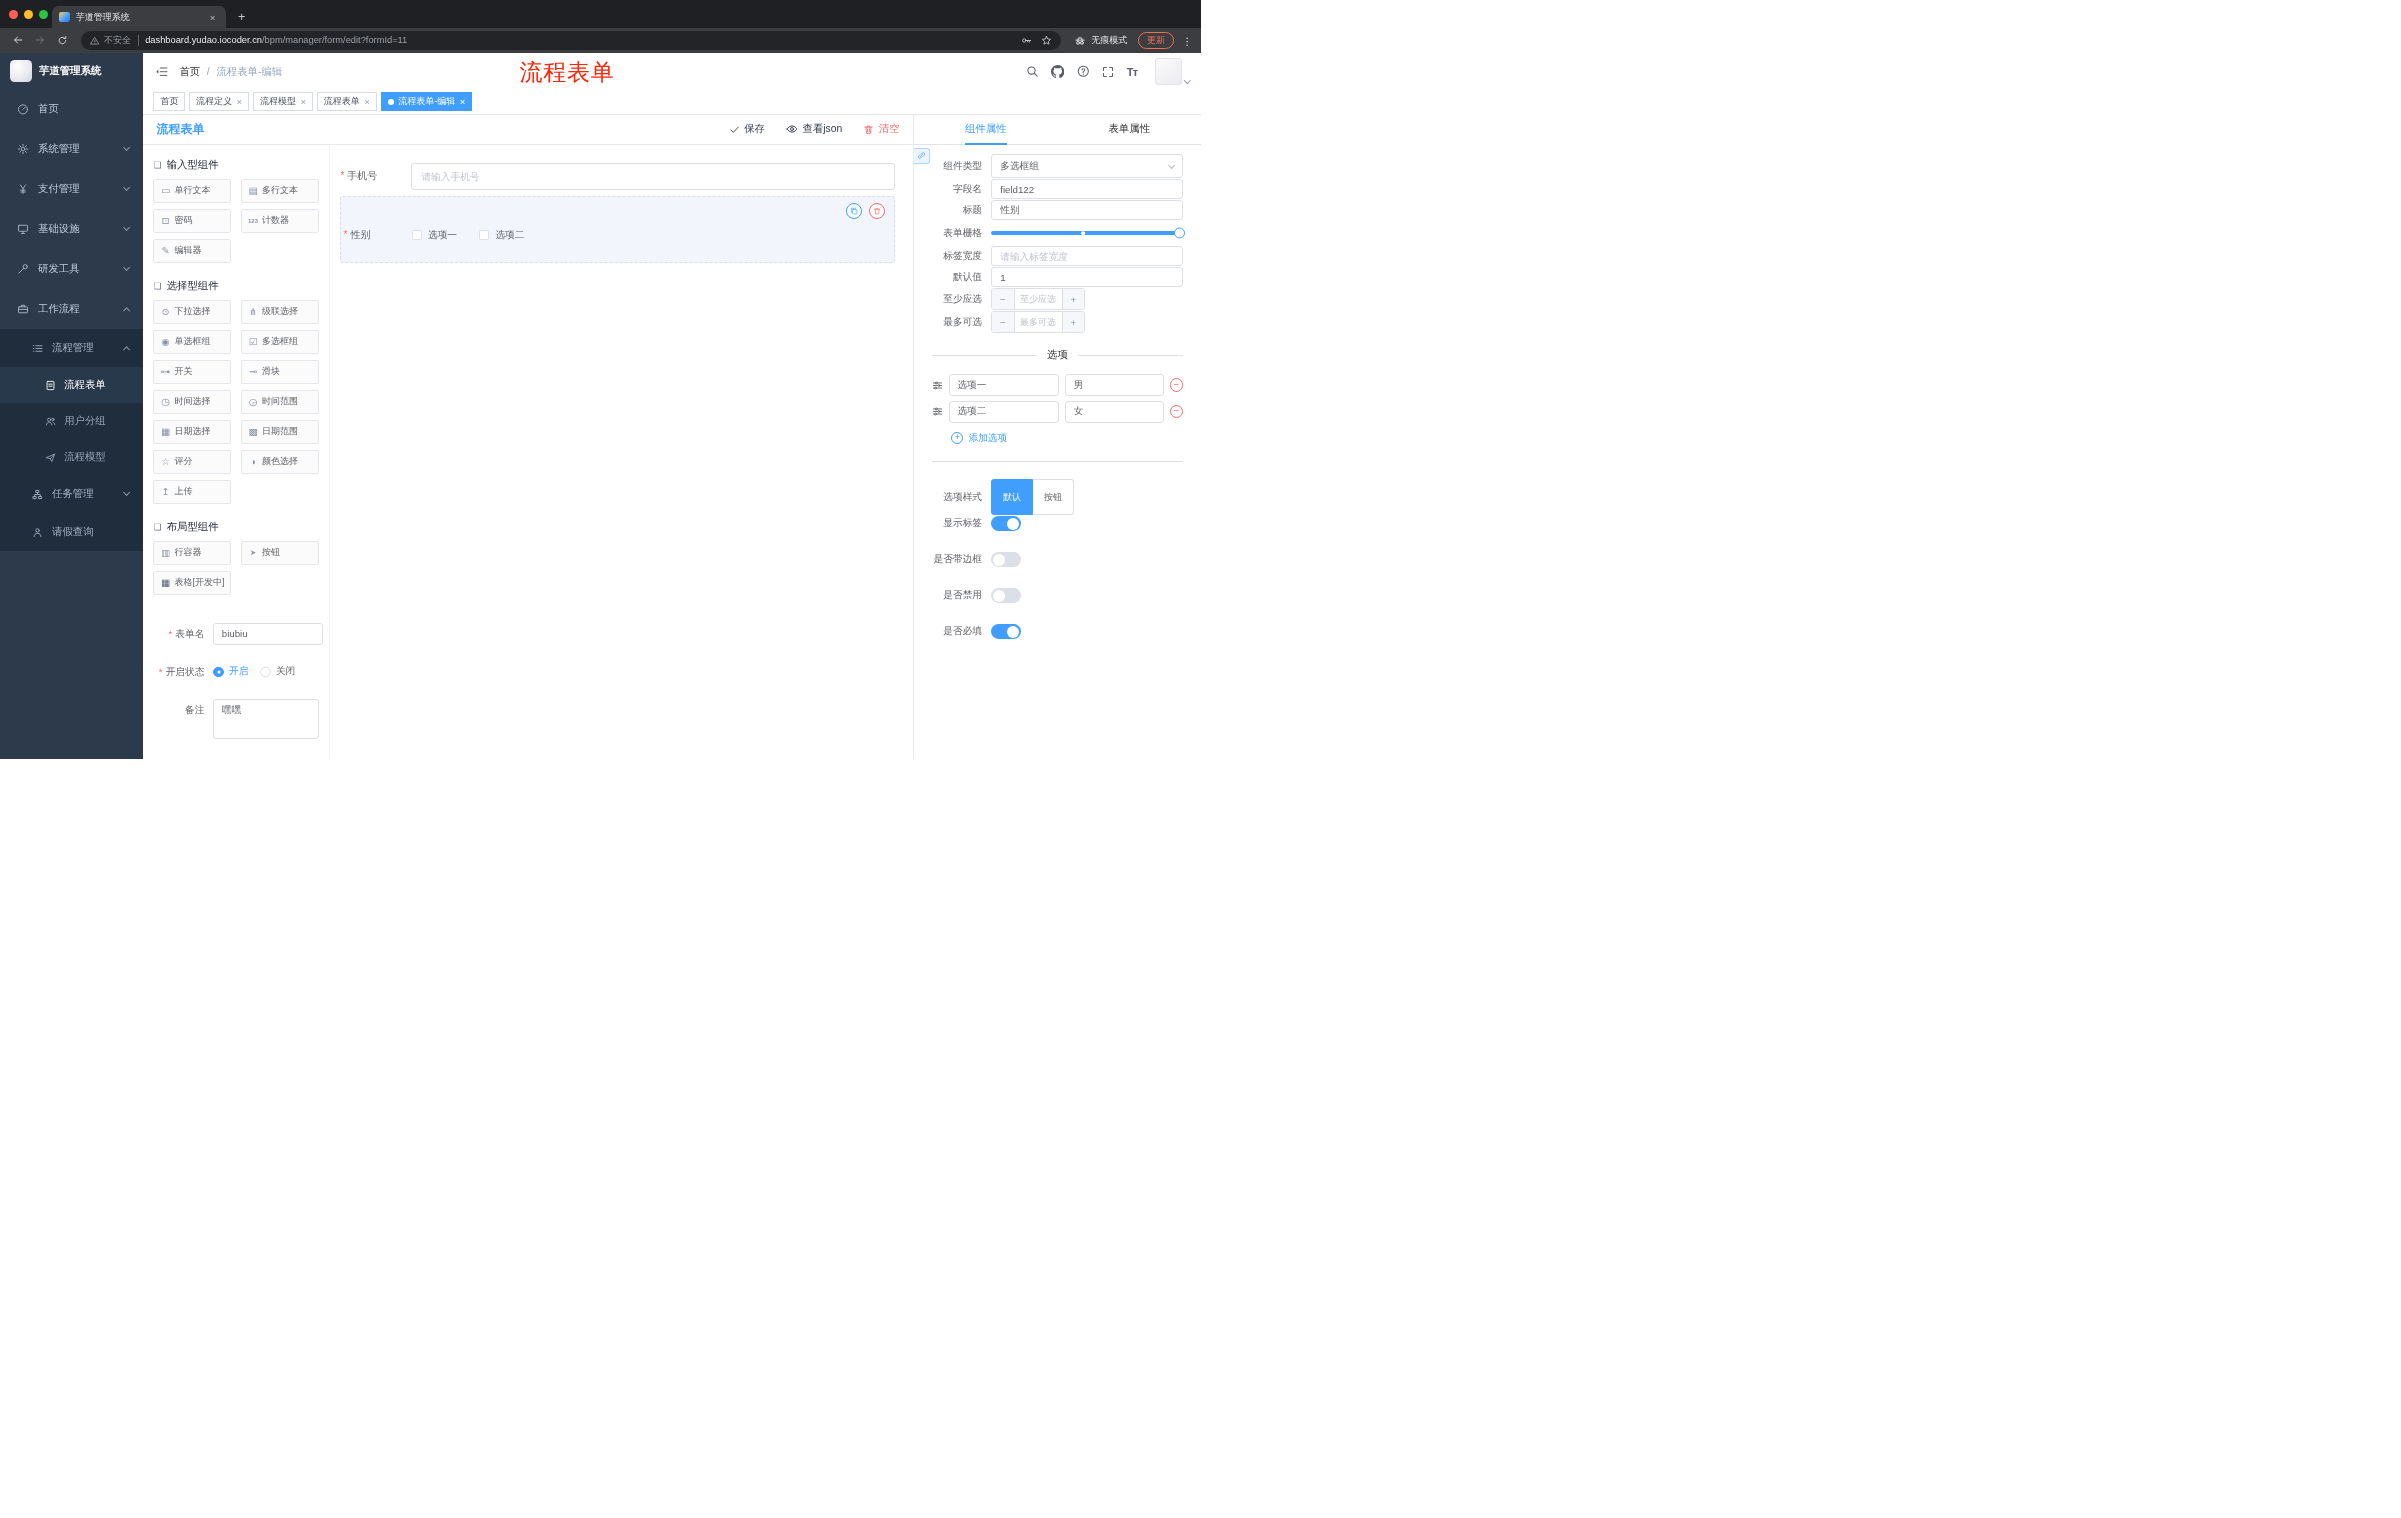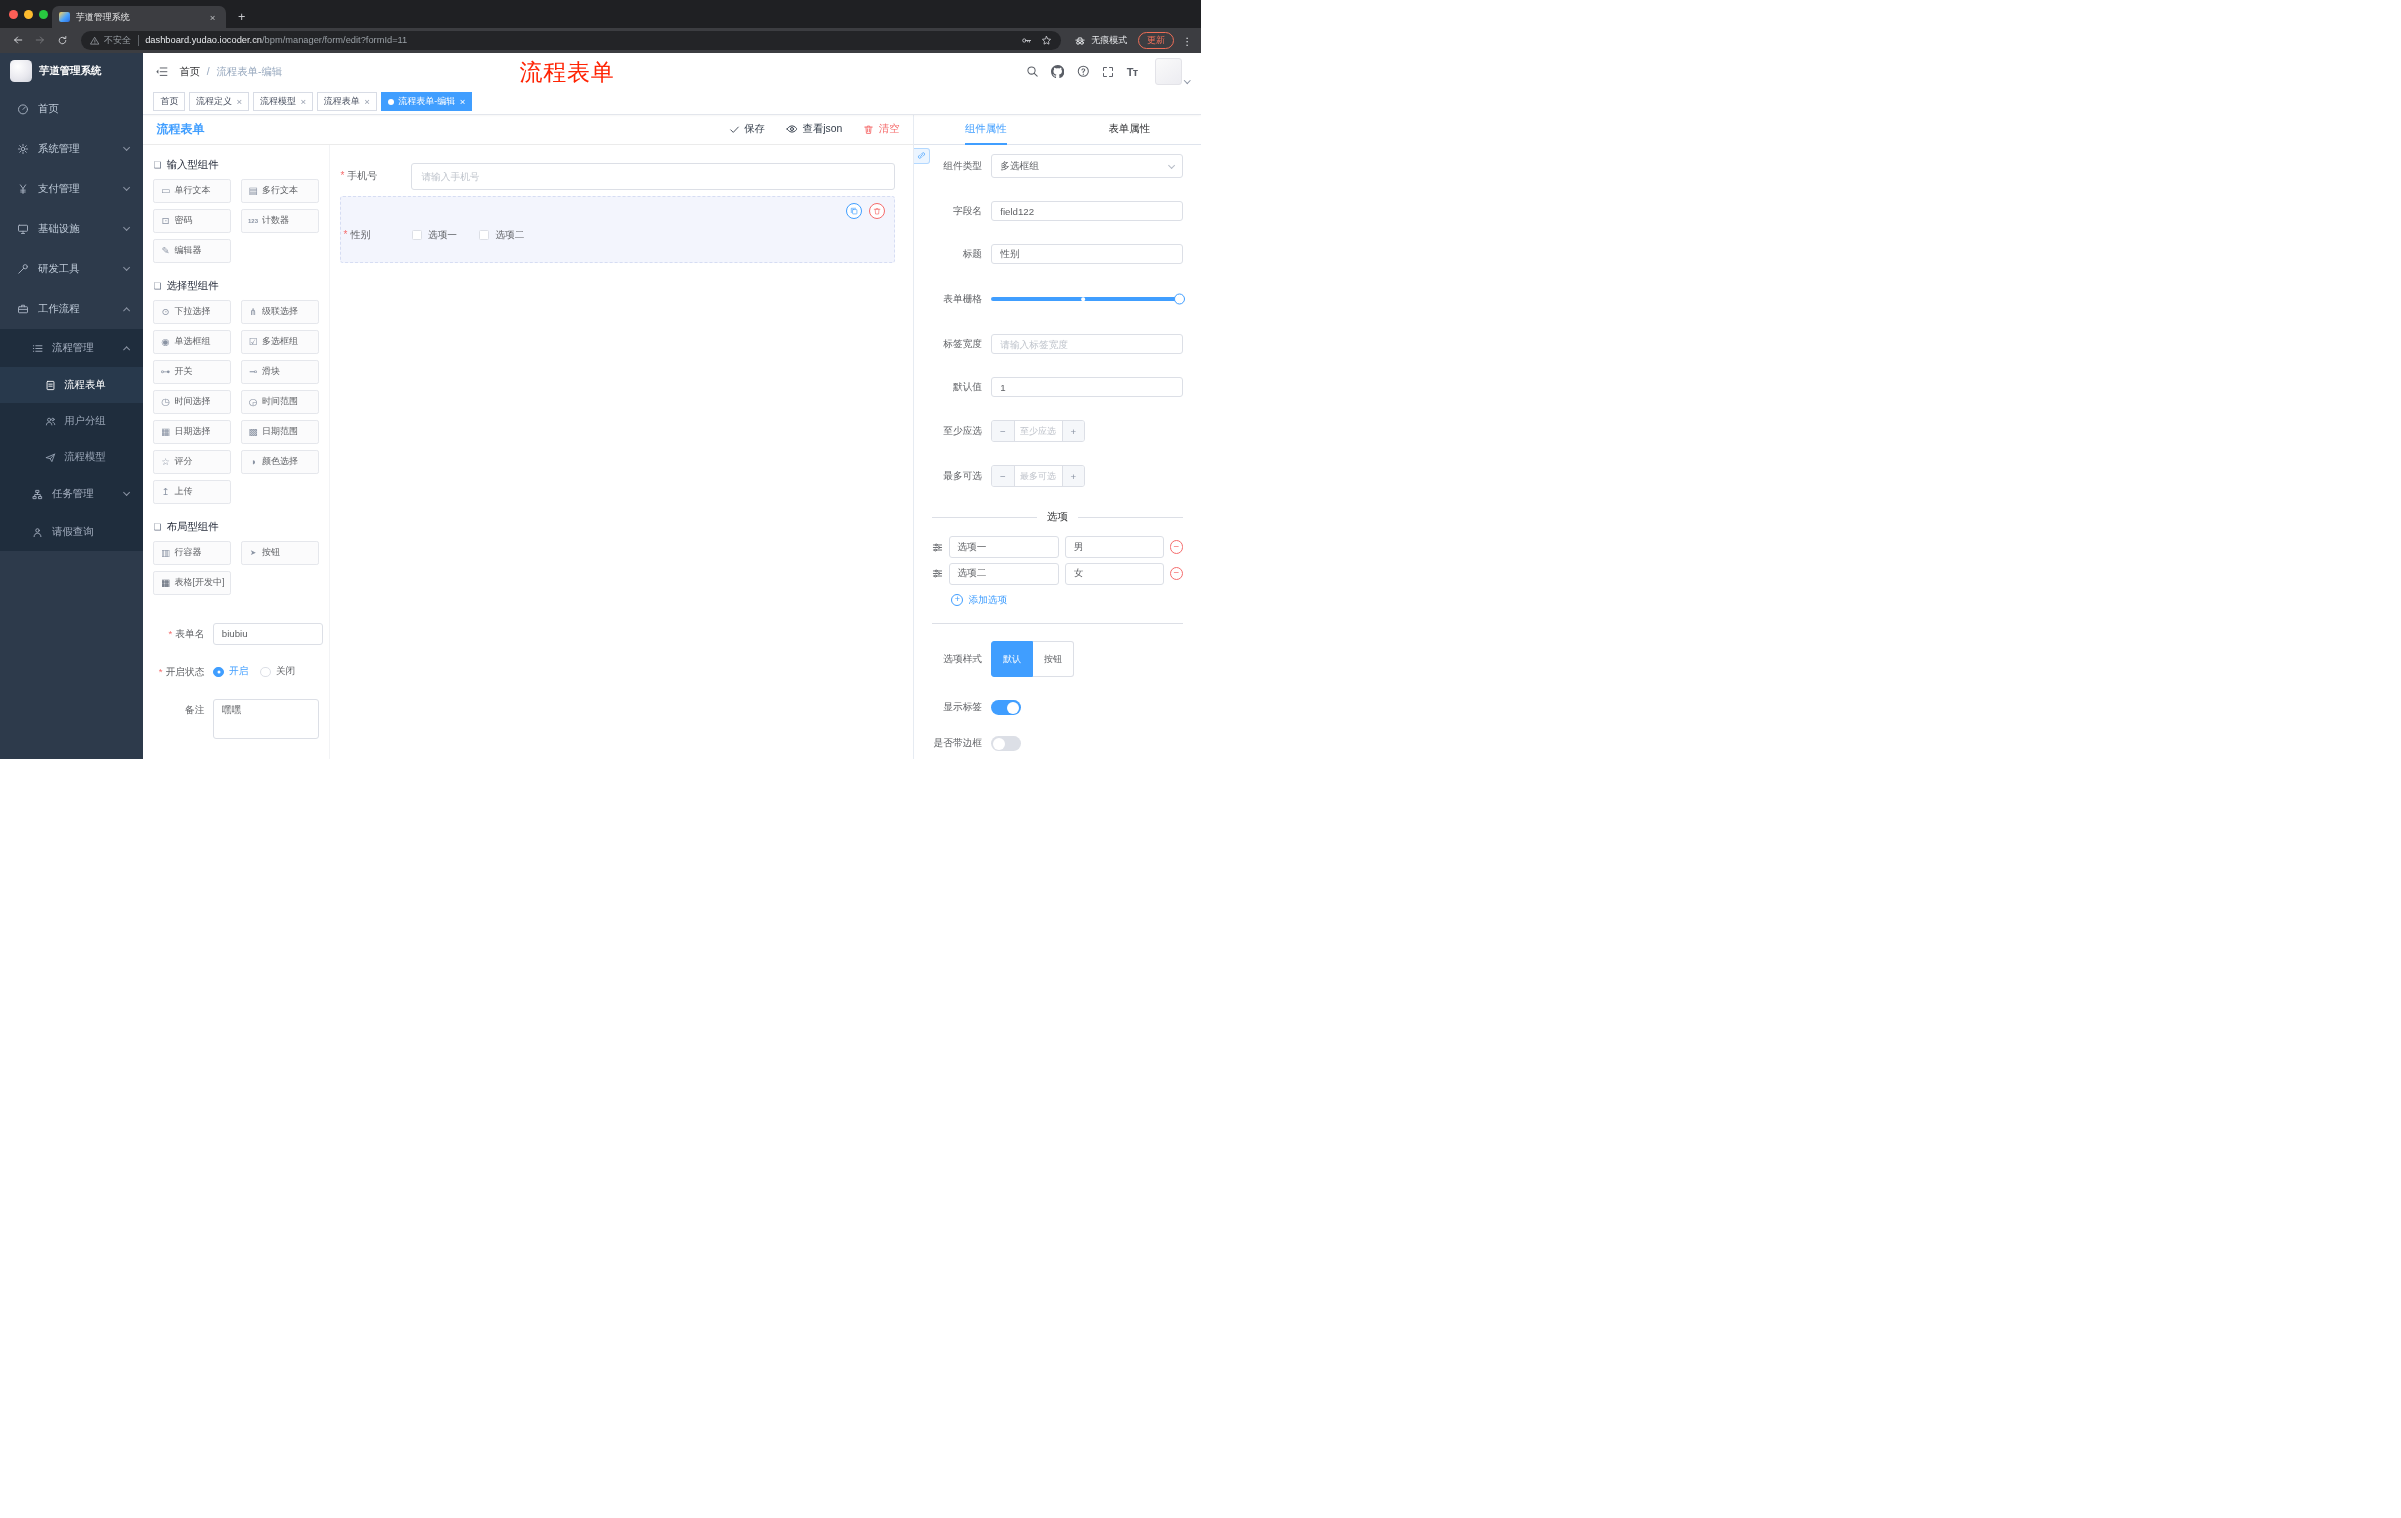--- a/index.html
+++ b/index.html
@@ -148,21 +148,21 @@
   .cbbox{width:10.4px;height:10.4px;border:0.7px solid #dcdfe6;border-radius:1.5px;background:#fff;flex-shrink:0}
 
   
   .props{width:287px;display:flex;flex-direction:column;background:#fff;position:relative;flex-shrink:0}
   .p-tabs{height:30.5px;display:flex;border-bottom:0.7px solid #dfe4ed;flex-shrink:0}
   .p-tab{flex:1;display:flex;align-items:center;justify-content:center;font-size:10.4px;color:#303133;cursor:pointer;position:relative}
   .p-tab.active{color:#409eff}
   .p-tab.active::after{content:"";position:absolute;bottom:-0.7px;left:50%;transform:translateX(-50%);width:42px;height:1.5px;background:#409eff}
   .anchor-btn{position:absolute;left:0;top:33px;width:16.3px;height:16.3px;background:#ecf5ff;border:0.7px solid #b3d8ff;border-left:none;border-radius:0 3px 3px 0;display:flex;align-items:center;justify-content:center;color:#409eff;cursor:pointer;z-index:3}
   .p-body{flex:1;overflow:hidden;padding:9px 18px 0}
-  .prow{display:flex;align-items:center;margin-bottom:23px}
+  .prow{display:flex;align-items:center;margin-bottom:1px}
   .plabel{width:59px;text-align:right;padding-right:9px;font-size:9.7px;color:#606266;flex-shrink:0;white-space:nowrap}
   .pcontrol{flex:1;display:flex;align-items:center;min-width:0}
   .pinput{width:100%;height:20px;border:0.7px solid #dcdfe6;border-radius:3px;padding:0 8.2px;font-size:9.7px;color:#606266;outline:none;font-family:inherit}
   .pselect{width:100%;height:24px;border:0.7px solid #dcdfe6;border-radius:3px;padding:0 19.3px 0 8.2px;font-size:9.7px;color:#606266;display:flex;align-items:center;position:relative;cursor:pointer;background:#fff}
   .pselect .chevd{position:absolute;right:8.2px;top:8.2px;width:5.2px;height:5.2px;border-right:1px solid #b6bcc6;border-bottom:1px solid #b6bcc6;transform:rotate(45deg)}
   .slider{flex:1;height:24px;display:flex;align-items:center;position:relative}
   .slider .track{width:100%;height:3.7px;border-radius:2.2px;background:#409eff;position:relative}
   .slider .stopdot{position:absolute;left:48%;top:50%;transform:translate(-50%,-50%);width:3.7px;height:3.7px;border-radius:50%;background:#fff}
   .slider .handle{position:absolute;right:-2.2px;top:50%;transform:translateY(-50%);width:11px;height:11px;border-radius:50%;background:#fff;border:1.5px solid #409eff;cursor:pointer}
   .stepper{display:flex;width:94px;height:22px;border:0.7px solid #dcdfe6;border-radius:3px;overflow:hidden}

